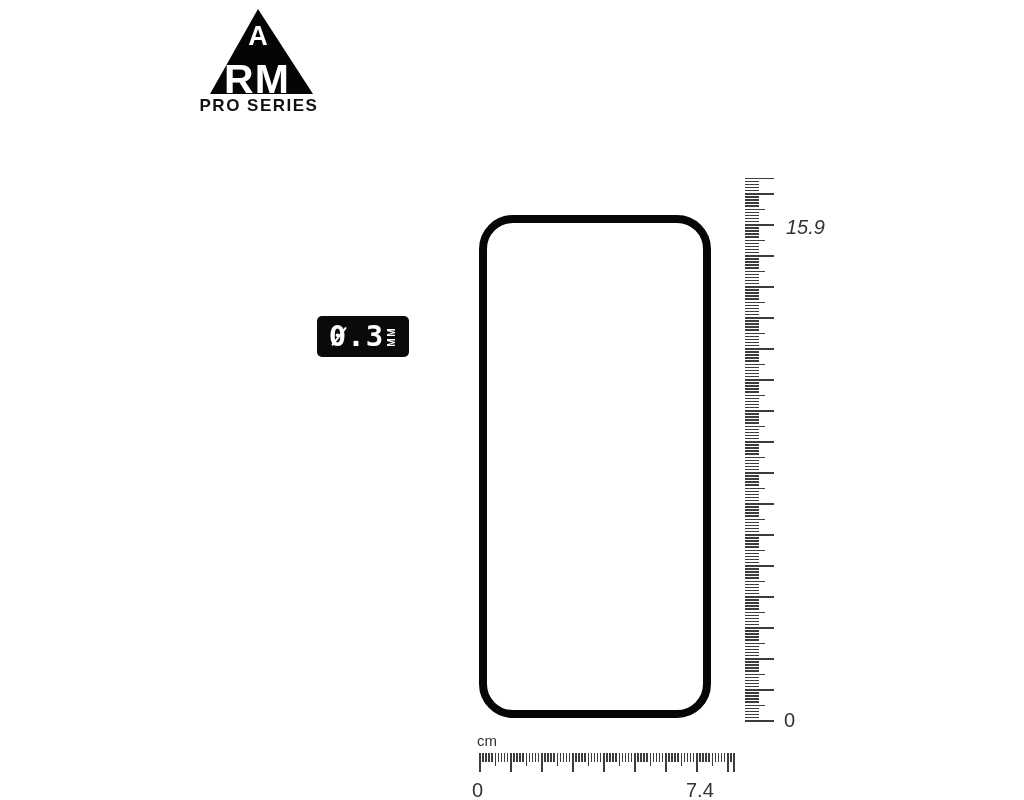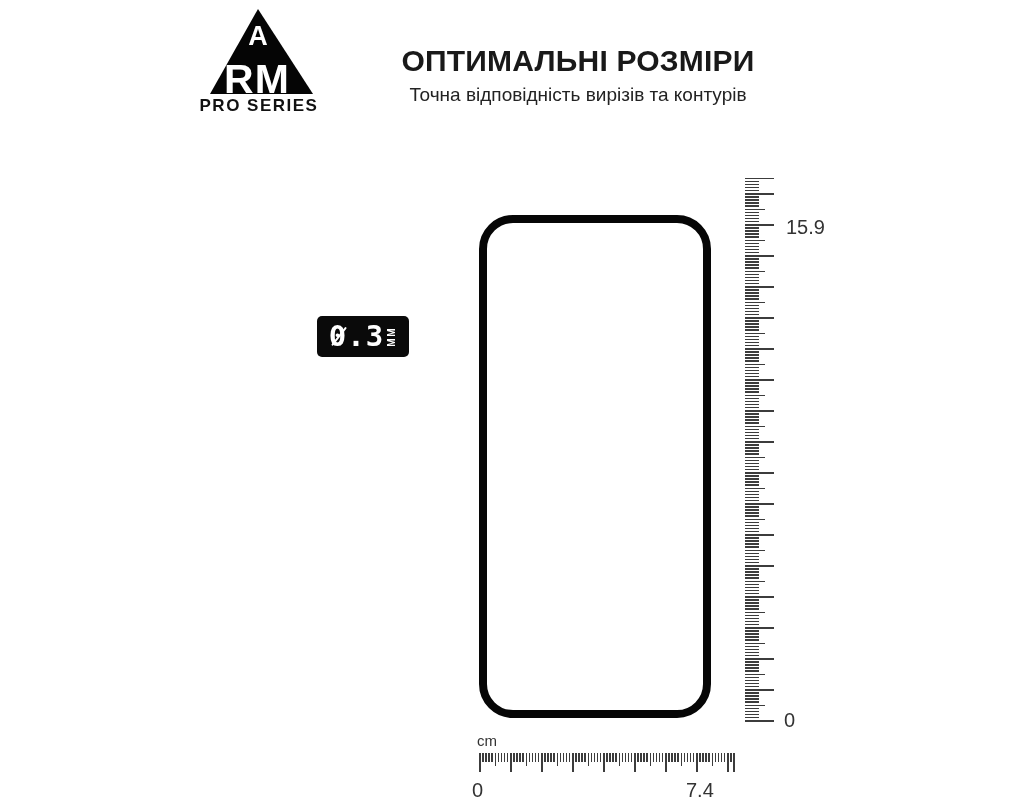--- a/index.html
+++ b/index.html
@@ -54,44 +54,40 @@
     border-radius:34px;background:#fff;
   }
   
   .ruler{position:absolute;}
   #vruler{left:745px;top:177px;width:30px;height:545px;}
   #hruler{left:479px;top:753px;width:257px;height:20px;}
   .tick{position:absolute;background:var(--tick);}
   .ruler-label{
     position:absolute;font-size:20px;color:#333;white-space:nowrap;
   }
-  #vruler-max{left:786px;top:216px;}
+  #vruler-max{left:786px;top:216px;font-style:italic;}
   #vruler-min{left:784px;top:709px;}
   #hruler-unit{left:477px;top:732px;font-size:15px;color:#333;position:absolute;}
   #hruler-min{left:472px;top:779px;}
   #hruler-max{left:686px;top:779px;}
 </style>
 </head>
 <body>
 
 <div id="page">
 
   <div id="logo">
     <svg width="126" height="92" viewBox="0 0 126 92">
       <polygon points="62,3 14,88 117,88" fill="#050505"></polygon>
       <text x="62" y="39" text-anchor="middle" fill="#ffffff" font-family="Liberation Sans, sans-serif" font-size="27" font-weight="bold">A</text>
       <text x="61" y="87" text-anchor="middle" fill="#ffffff" font-family="Liberation Sans, sans-serif" font-size="41" font-weight="bold" letter-spacing="1">RM</text>
     </svg>
     <div class="series">PRO SERIES</div>
   </div>
 
-  <div id="header">
-    <h1>ОПТИМАЛЬНІ РОЗМІРИ</h1>
-    <div class="sub">Точна відповідність вирізів та контурів</div>
-  </div>
 
   <div id="badge">
     <span class="val"><span>0.3</span><span class="zero-slash"></span></span>
     <span class="unit">MM</span>
   </div>
 
   <div id="protector"></div>
 
   <div id="vruler" class="ruler">
       <div class="tick" style="top: 543px; left: 0px; height: 1.5px; width: 29px;"></div>

